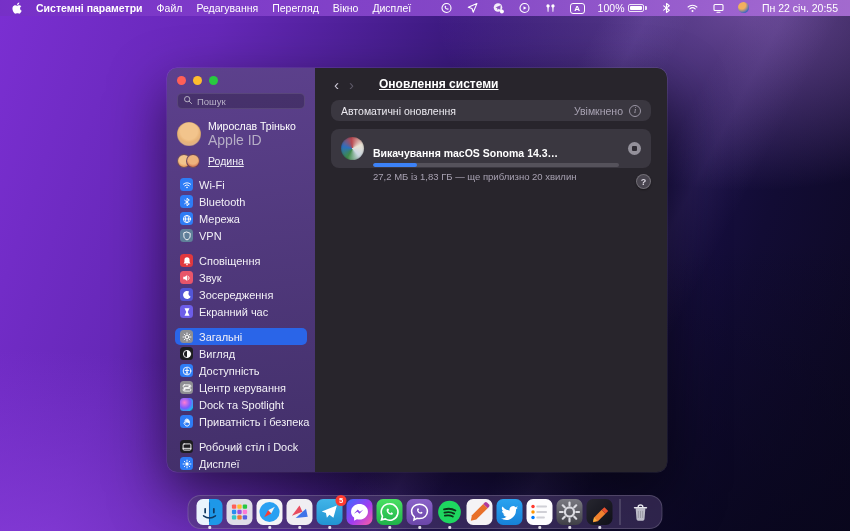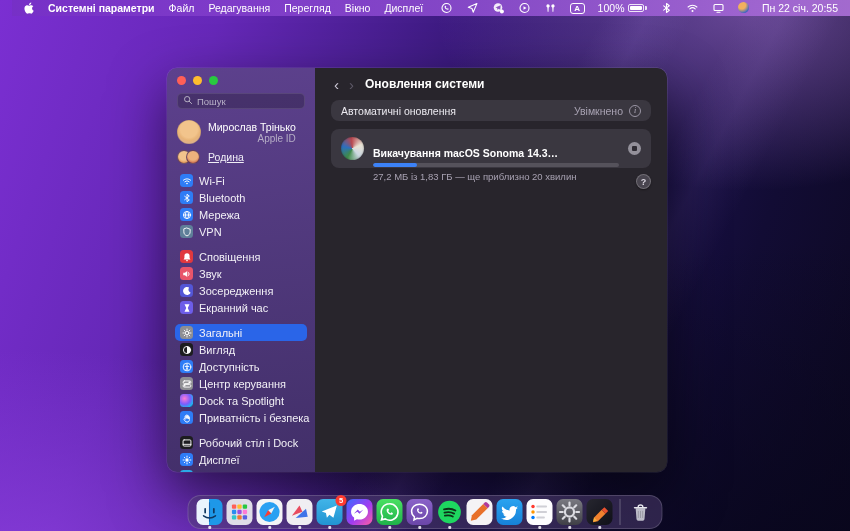--- a/index.html
+++ b/index.html
@@ -12,21 +12,21 @@
       radial-gradient(900px 520px at 96% 112%, rgba(8,6,28,.95), transparent 68%),
       radial-gradient(520px 300px at 88% 2%, rgba(168,116,216,.55), transparent 60%),
       linear-gradient(108deg,#7b2fd2 0%,#6628b8 22%,#3b1a7e 46%,#1d1250 66%,#120c34 82%,#0c081f 100%);
   }
   .screen::before{ content:""; position:absolute; inset:0; pointer-events:none;
     background:linear-gradient(118deg, transparent 54%, rgba(190,150,255,.10) 58%, transparent 62%,
       transparent 66%, rgba(190,150,255,.08) 70%, transparent 75%);
   }
 
   
-  .menubar{ position:absolute; top:0; left:12px; right:0; height:16px; z-index:30;
+  .menubar{ position:absolute; top:0; left:0; right:0; height:16px; z-index:30;
     display:flex; justify-content:space-between; align-items:center; padding:0 12px;
     background:linear-gradient(90deg, rgba(118,48,198,.92), rgba(142,78,208,.88) 55%, rgba(172,112,216,.9));
     color:#fff; font-size:10.5px; }
   .mb-left,.mb-right{ display:flex; align-items:center; gap:13px; }
   .mb-left{ gap:14px; }
   .apple svg{ display:block; width:10px; height:12px; }
   .mb-app{ font-weight:bold; }
   .mb-item{ white-space:nowrap; }
   .st-icon svg{ display:block; }
   .st-avatar{ display:inline-block; width:11px; height:11px; border-radius:50%;
@@ -49,39 +49,39 @@
   .light.r{ background:#ff5f57; } .light.y{ background:#febc2e; } .light.g{ background:#28c840; }
   .search{ margin:8px 10px 6px; height:16px; border-radius:5px; background:rgba(0,0,0,.22);
     border:1px solid rgba(255,255,255,.10); display:flex; align-items:center; gap:4px; padding:0 5px;
     color:#b9b2c8; font-size:9.5px; }
   .user-row{ display:flex; align-items:center; gap:7px; padding:5px 10px 2px; }
   .avatar{ width:24px; height:24px; border-radius:50%; flex:none;
     background:radial-gradient(circle at 50% 38%, #f2c48c 0 44%, #e8b478 58%, #caa), 
                radial-gradient(circle at 50% 12%, #6a4a32 0 30%, transparent 31%), #f2f2f4;
     background-color:#eef0f4; box-shadow:inset 0 0 0 .5px rgba(0,0,0,.2); }
   .user-name{ color:#fff; font-size:10.5px; line-height:12px; }
-  .user-sub{ color:#b6aec6; font-size:10px;text-align:right; }
+  .user-sub{ color:#b6aec6; font-size:14px; }
   .family-row{ display:flex; align-items:center; gap:8px; padding:4px 10px 2px; color:#f0eef6; font-size:10.5px;text-decoration:underline; }
   .fam-ava{ display:flex; }
   .fam-ava span{ width:14px; height:14px; border-radius:50%; border:1px solid rgba(60,40,90,.7); }
   .fam-ava span:first-child{ background:radial-gradient(circle at 50% 35%, #f2c48c 0 50%, #d8742e); }
   .fam-ava span:last-child{ margin-left:-5px; background:radial-gradient(circle at 50% 35%, #eeb27c 0 50%, #b8422e); }
   .side-list{ padding:6px 8px 0; }
   .side-group{ margin-bottom:8px; }
   .side-row{ display:flex; align-items:center; gap:6px; height:17px; padding:0 5px; border-radius:5px;
     color:#f2f0f6; font-size:11px; white-space:nowrap; }
   .side-row.sel{ background:#2a65e8; }
   .sic{ width:13px; height:13px; border-radius:3.5px; flex:none; display:flex; align-items:center; justify-content:center; }
   .sic svg{ display:block; }
 
   .main{ flex:1; position:relative; background:#28252c; padding:0 16px; }
   .hdr{ height:26px; display:flex; align-items:center; gap:4px; margin-top:3px; }
   .chev{ font-size:15px; line-height:15px; padding:0 3px; }
   .chev.back{ color:#cfcad8; } .chev.fwd{ color:#5e5968; }
-  .hdr-title{ color:#fff; font-size:12px; font-weight:bold; margin-left:4px; }
+  .hdr-title{ color:#fff; font-size:12px; font-weight:bold; margin-left:18px;text-decoration:underline; }
   .card{ background:#3a3740; border-radius:8px; }
   .card1{ display:flex; align-items:center; justify-content:space-between; padding:0 10px; height:21px;
     margin-top:3px; color:#eceaf0; font-size:10.5px; }
   .card1 .val{ display:flex; align-items:center; gap:6px; color:#a8a2b2; }
   .info-i{ width:12px; height:12px; border-radius:50%; border:1px solid #9a95a4; color:#b8b2c2;
     font-size:8px; display:flex; align-items:center; justify-content:center; font-family:"Liberation Serif",serif; font-style:italic; }
   .card2{ display:flex; align-items:center; gap:9px; padding:6px 10px; margin-top:8px; height:39px; }
   .sonoma{ width:23px; height:23px; border-radius:50%; flex:none;
     background:conic-gradient(from 210deg, #3f8a4a, #2c6fc0, #b8474f, #e8e2d4, #cdd8e2, #3f8a4a);
     box-shadow:inset 0 0 2px rgba(0,0,0,.4); }

